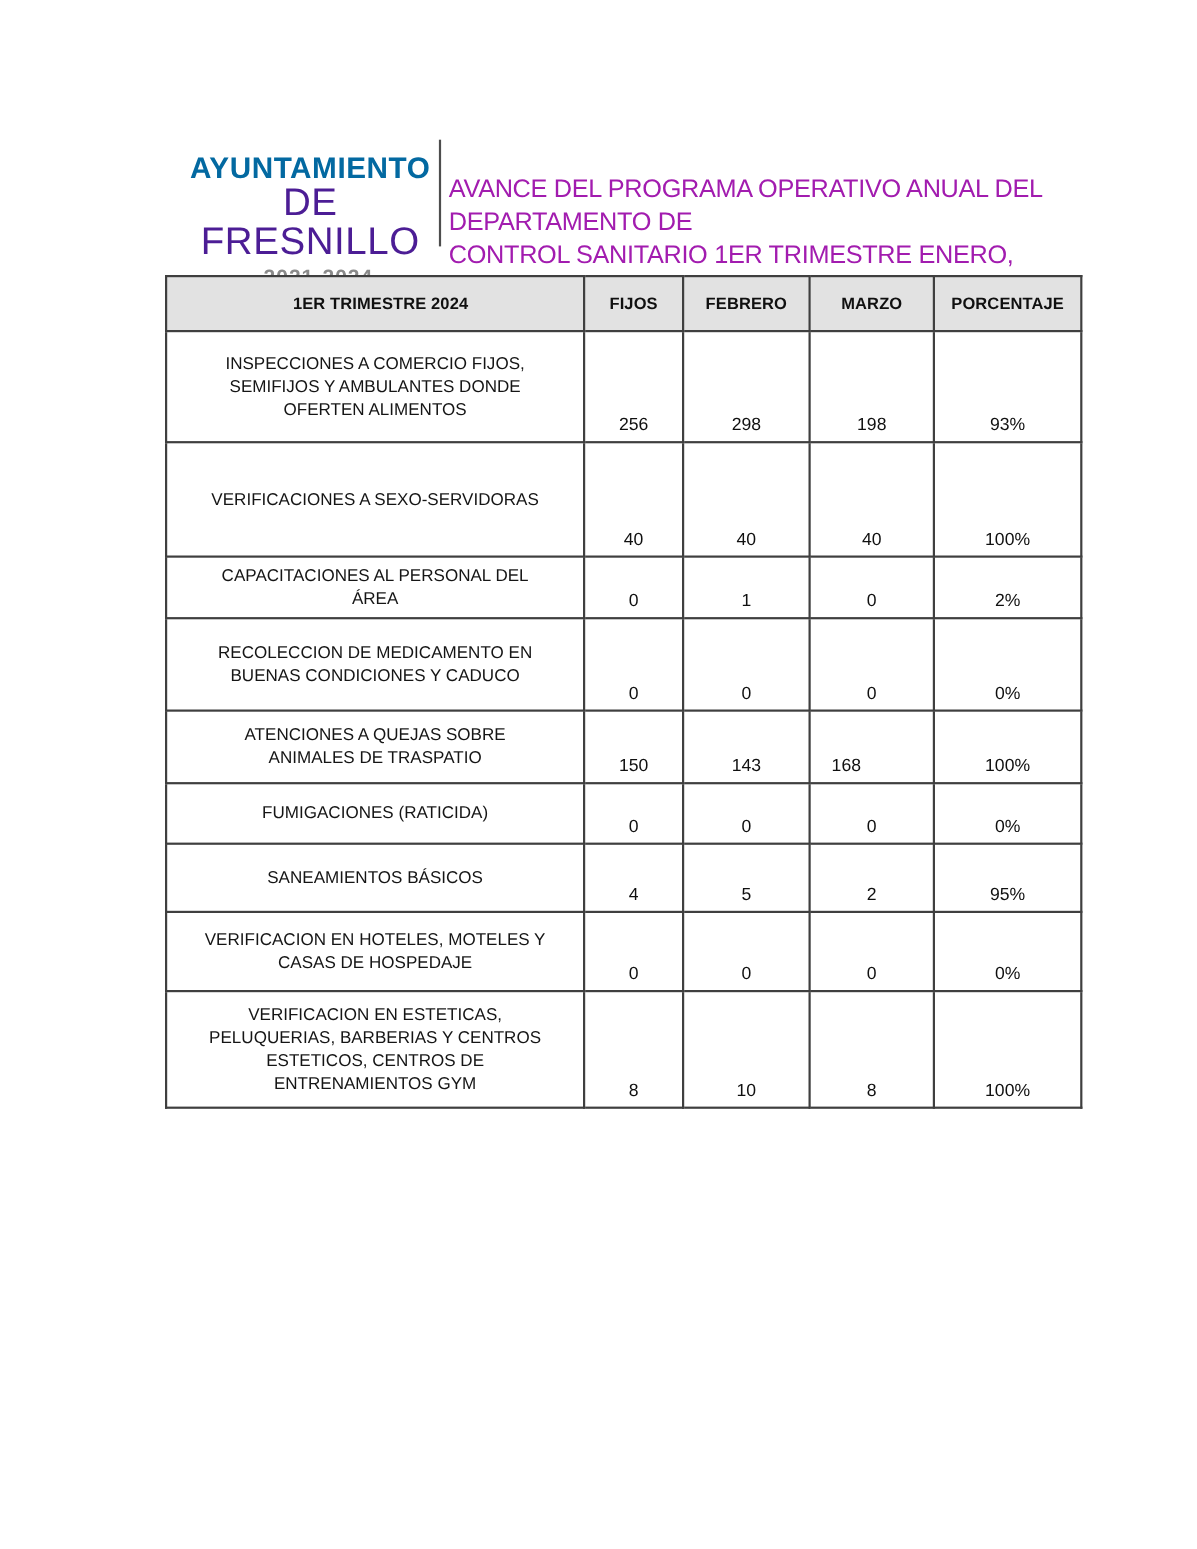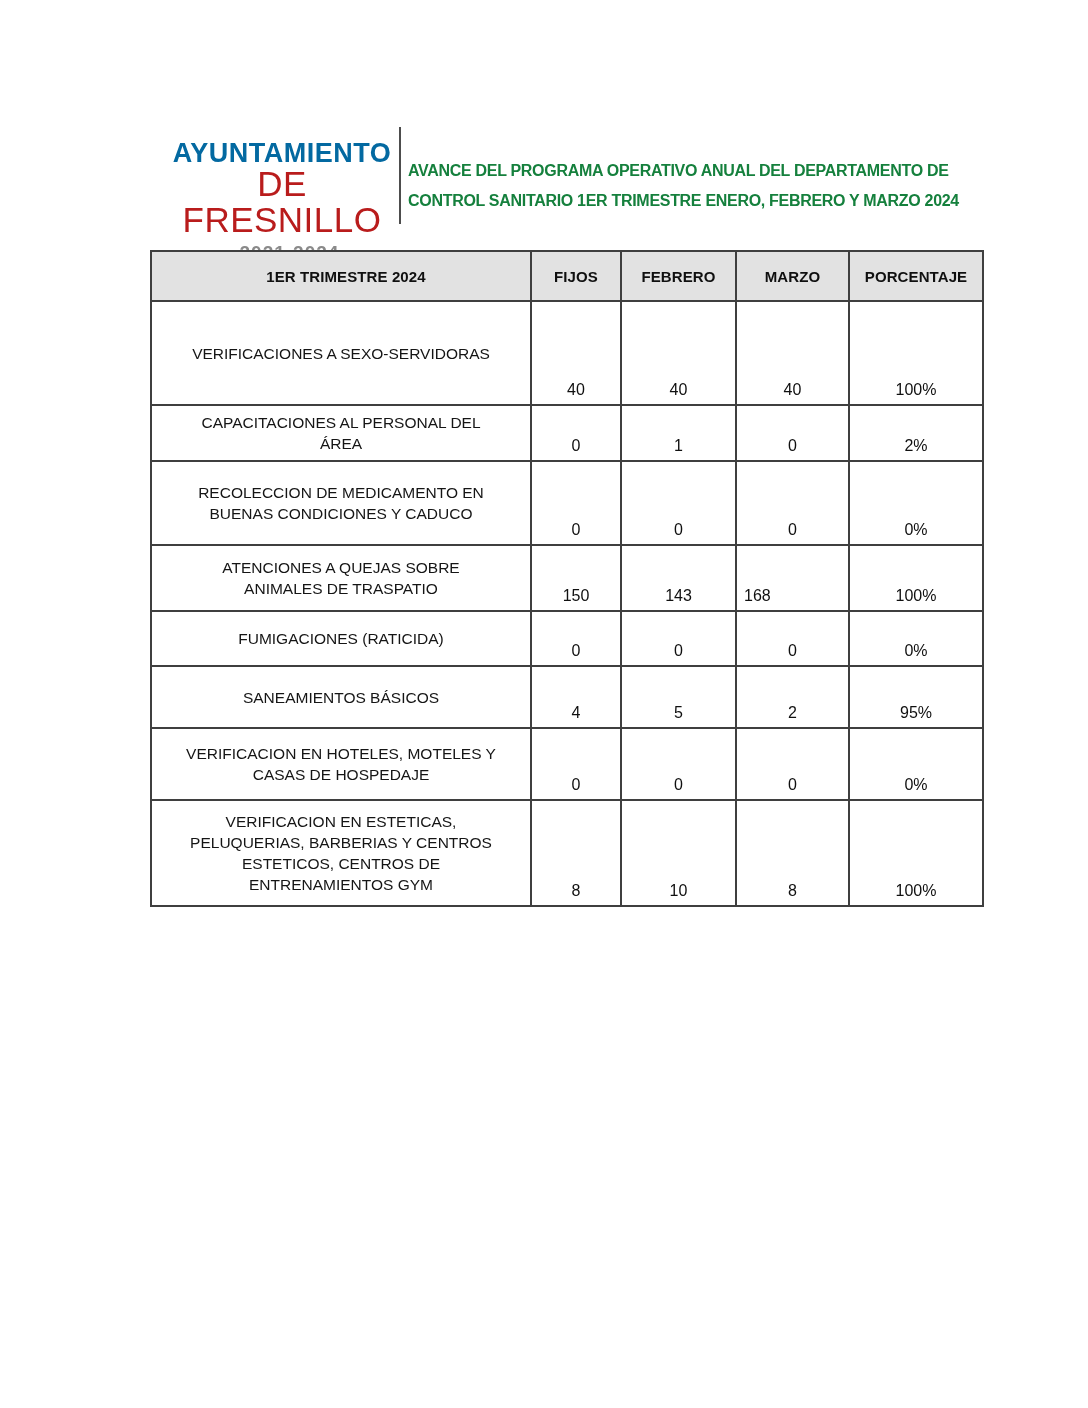--- a/index.html
+++ b/index.html
@@ -14,41 +14,41 @@
   
   .logo {
     position: absolute; left: 166px; top: 138px; width: 232px;
     text-align: center; user-select: none;
   }
   .logo-line1 {
     font-size: 27px; font-weight: 700; color: #0369a1;
     letter-spacing: 0.5px; line-height: 30px;
   }
   .logo-line2 {
-    font-size: 35px; font-weight: 400; color: #b91c1c;
+    font-size: 35px; font-weight: 400; color: #4c1d95;
     letter-spacing: 0.5px; line-height: 36px; margin-top: -2px;
   }
   .logo-years {
     display: flex; align-items: center; margin-top: 4px;
   }
   .logo-years .rule { height: 2px; background: #9a9a9a; }
   .logo-years .rule.left { flex: 1.3; margin-right: 9px; }
   .logo-years .rule.right { flex: 1; margin-left: 9px; }
   .logo-years .years-text {
     font-size: 19px; font-weight: 700; color: #8a8a8a; letter-spacing: 1px;
   }
 
   .header-divider {
     position: absolute; left: 399px; top: 127px;
     width: 2px; height: 97px; background: #4d4d4d;
   }
 
   .doc-title {
     position: absolute; left: 408px; top: 156px; width: 600px;
-    font-size: 16px; font-weight: 700; color: #15803d;
+    font-size: 23px; font-weight: 400; color: #a21caf;
     line-height: 30px; letter-spacing: -0.3px;
   }
   .doc-title span { display: block; }
 
   
   table.report {
     position: absolute; left: 150px; top: 250px;
     border-collapse: collapse; table-layout: fixed;
     width: 832px;
   }
@@ -69,21 +69,21 @@
     text-align: center; vertical-align: middle;
     font-size: 15.5px; color: #151515;
     line-height: 21px; padding: 2px 8px;
     white-space: pre-line;
   }
   td.num {
     text-align: center; vertical-align: bottom;
     font-size: 16px; color: #101010;
     padding-bottom: 5px;
   }
-  td.num.left-val { text-align: left; padding-left: 7px; }
+  td.num.left-val { text-align: left; padding-left: 19px; }
 
   tr.h72  { height: 72px; }
   tr.h101 { height: 101px; }
   tr.h104 { height: 104px; }
   tr.h56  { height: 56px; }
   tr.h84  { height: 84px; }
   tr.h66  { height: 66px; margin-left: 44px; }
   tr.h55  { height: 55px; }
   tr.h62  { height: 62px; }
   tr.h72b { height: 72px; }
@@ -120,20 +120,29 @@
   <thead>
     <tr>
       <th class="first">1ER TRIMESTRE 2024</th>
       <th>FIJOS</th>
       <th>FEBRERO</th>
       <th>MARZO</th>
       <th>PORCENTAJE</th>
     </tr>
   </thead>
   <tbody>
+    <tr class="h101">
+      <td class="act">INSPECCIONES A COMERCIO FIJOS,
+SEMIFIJOS Y AMBULANTES DONDE
+OFERTEN ALIMENTOS</td>
+      <td class="num">256</td>
+      <td class="num">298</td>
+      <td class="num">198</td>
+      <td class="num">93%</td>
+    </tr>
     <tr class="h104">
       <td class="act">VERIFICACIONES A SEXO-SERVIDORAS</td>
       <td class="num">40</td>
       <td class="num">40</td>
       <td class="num">40</td>
       <td class="num">100%</td>
     </tr>
     <tr class="h56">
       <td class="act">CAPACITACIONES AL PERSONAL DEL
 ÁREA</td>

